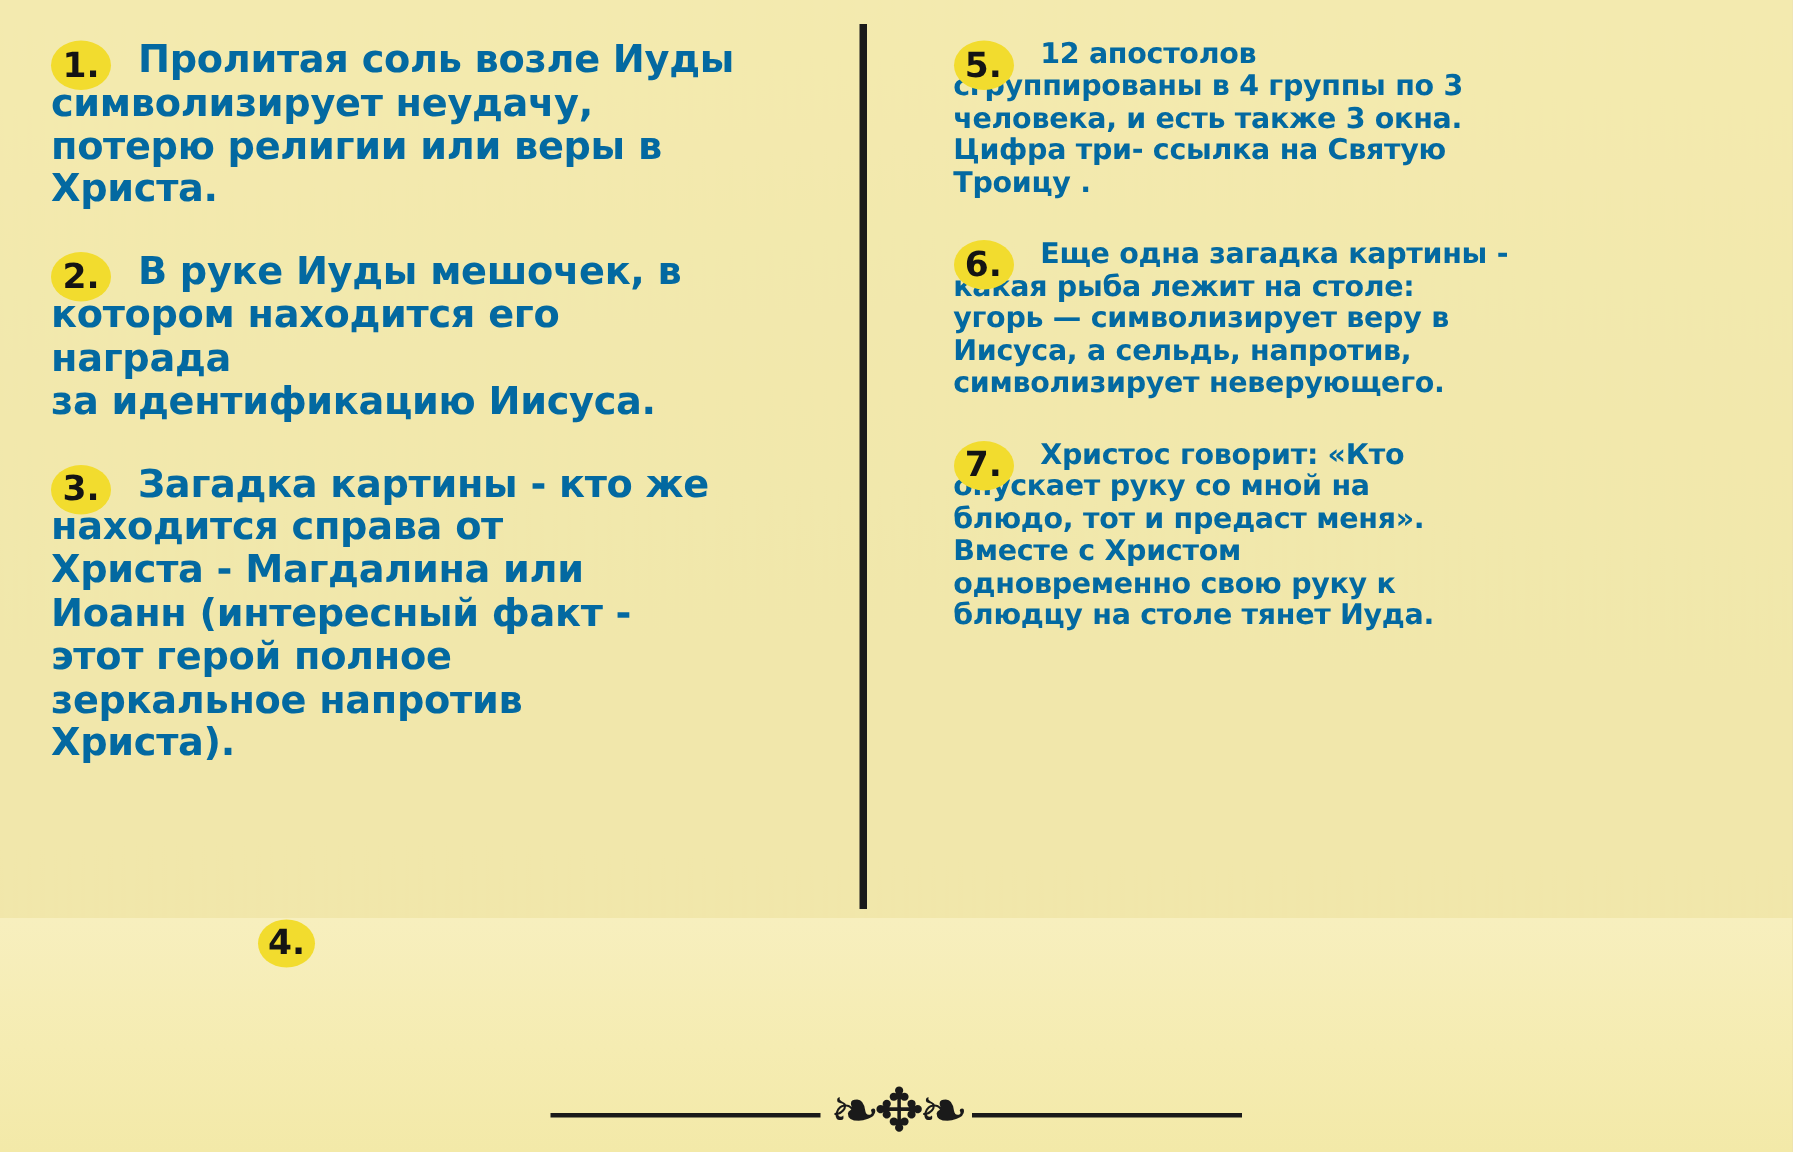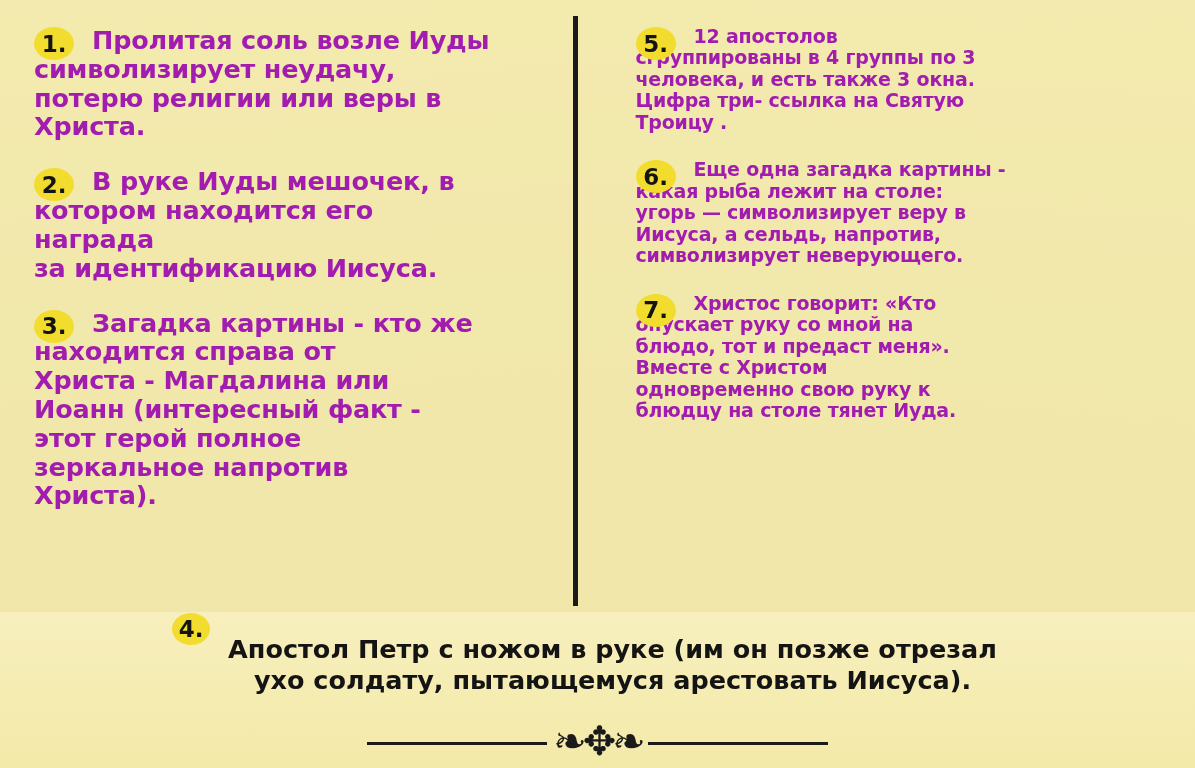--- a/index.html
+++ b/index.html
@@ -66,21 +66,21 @@
     margin-bottom: 26px;
     position: relative;
   }
   .fact:last-child { margin-bottom: 0; }
 
   .fact-text {
     font-family: "DejaVu Sans", sans-serif;
     font-weight: 700;
     font-size: 25.5px;
     line-height: 1.13;
-    color: #a21caf;
+    color: #0369a1;
     letter-spacing: -0.2px;
     white-space: pre-line;
     text-indent: 58px;
   }
   .right .fact-text { font-size: 19px; }
 
   .badge {
     position: absolute;
     left: 0;
     top: 1px;
@@ -235,22 +235,20 @@
       </div>
 
     </div>
 
   </div>
 
   <div class="divider"></div>
 
   <div class="bottom">
     <div class="bottom-inner">
-      <div class="bottom-text">Апостол Петр с ножом в руке  (им он позже отрезал
-ухо солдату, пытающемуся арестовать Иисуса).</div>
       <span class="bottom-badge" style="left: 172px;">4.</span>
     </div>
     <div class="ornament">
       <div class="orn-line"></div>
       <div class="orn-mid">❧✥❧</div>
       <div class="orn-line"></div>
     </div>
   </div>
 
 </div>

